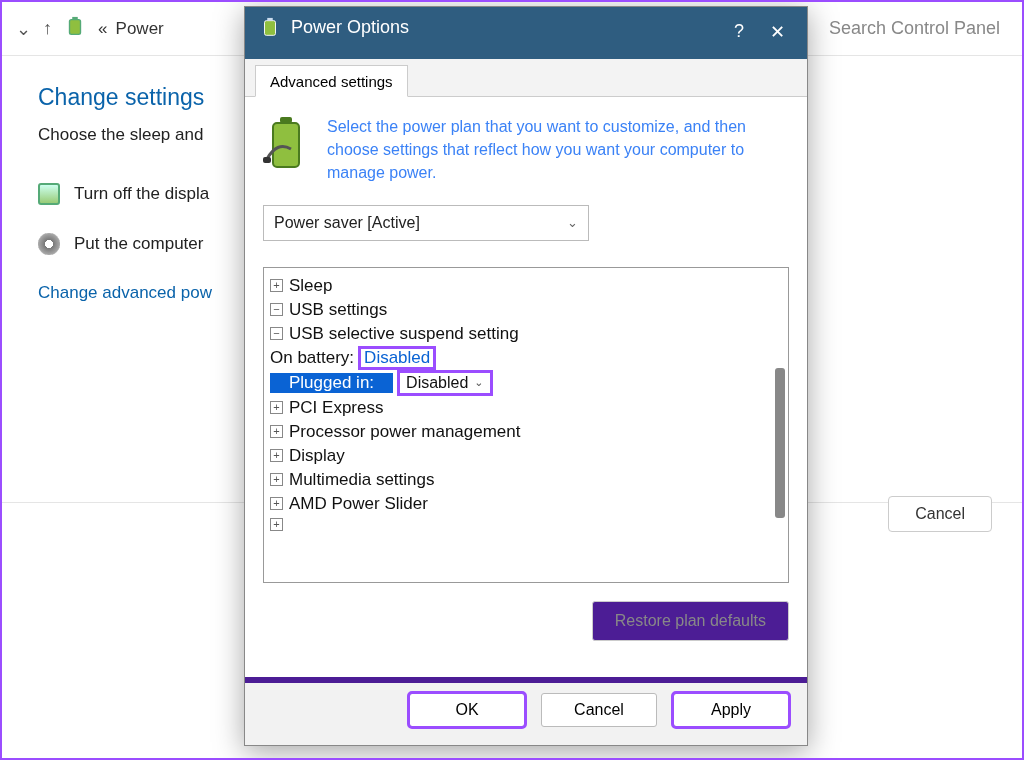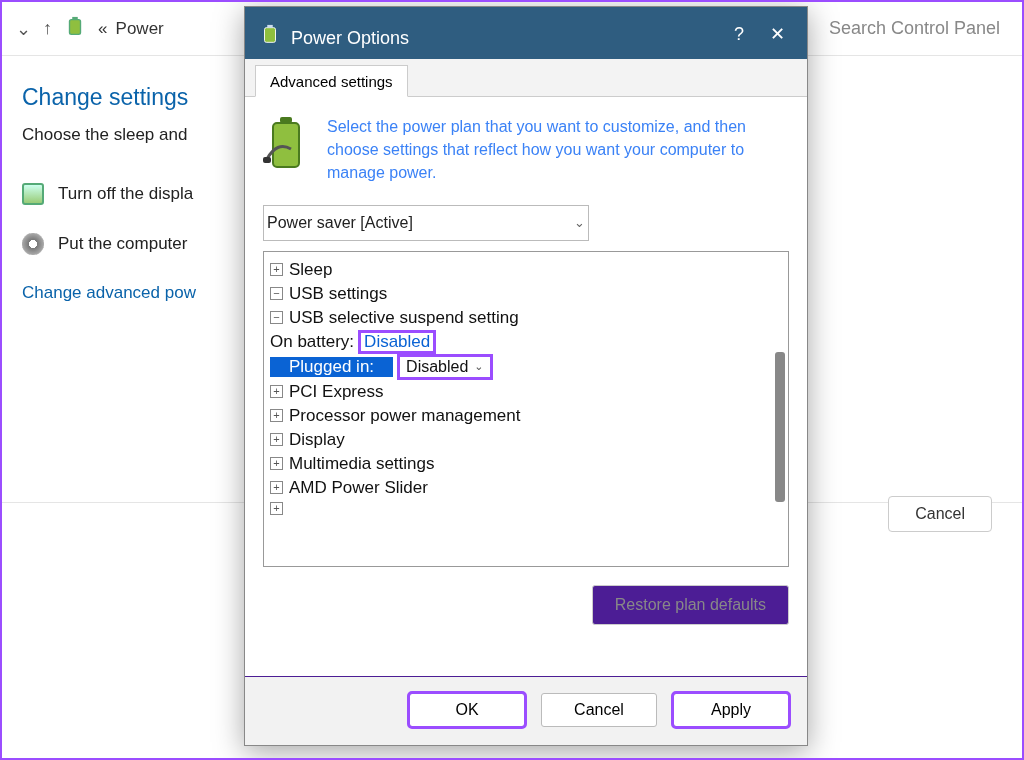--- a/index.html
+++ b/index.html
@@ -23,21 +23,21 @@
     height: 54px;
   }
   .arrow-btn { color:#555; font-size:18px; }
   .cp-breadcrumb { display:flex; align-items:center; gap:8px; flex:0 0 auto; color:#333; font-size:17px;}
   .cp-search {
     margin-left:auto;
     color:#888;
     font-size:18px;
     padding:4px 8px;
   }
-  .cp-body { padding: 28px 20px; }
+  .cp-body { padding: 28px 36px; }
   .cp-heading { color:#0a63aa; font-size:23px; font-weight:400; margin-bottom:14px; }
   .cp-sub { color:#222; font-size:17px; margin-bottom:38px; }
   .cp-row { display:flex; align-items:center; gap:14px; margin:20px 0 28px 0; color:#222; font-size:17px;}
   .cp-link { color:#0a63aa; font-size:17px; margin-top:18px; cursor:pointer;}
   .cp-hr { border:none; border-top:1px solid #e5e5e5; margin:30px 0; position:absolute; left:0; right:0; top:470px;}
   .cancel-bg {
     position:absolute; right:30px; top:494px;
     padding:8px 26px; border:1px solid #ccc; background:#fff; border-radius:4px; font-size:16px; color:#333;
   }
   
@@ -46,42 +46,42 @@
     left:242px; top:4px;
     width:564px; height:740px;
     background:#fff;
     border:1px solid #888;
     box-shadow:0 6px 28px rgba(0,0,0,.35);
     display:flex; flex-direction:column;
   }
   .dlg-titlebar {
     background:#2f5d80;
     color:#fff;
-    display:flex; align-items:flex-end;
+    display:flex; align-items:flex-start;
     gap:10px;
     padding:10px 14px;
     height:52px;
   }
   .dlg-titlebar .spacer{flex:1;}
   .dlg-title{font-size:18px;}
   .help-icon, .close-icon { font-size:18px; cursor:pointer; padding:4px 8px;}
   .tabbar { display:flex; border-bottom:1px solid #ccc; background:#f3f3f3; height:38px; align-items:flex-end;}
   .tab {
     background:#fff; border:1px solid #ccc; border-bottom:1px solid #fff;
     padding:7px 14px 6px; margin-left:10px; position:relative; top:1px;
     font-size:15px;
   }
   .dlg-content { padding:18px 18px 12px 18px; flex:1; display:flex; flex-direction:column; }
   .desc-row { display:flex; gap:18px; margin-bottom:20px; }
   .desc-text { font-size:16px; line-height:1.45; color:#3b82f6; }
   .plan-select {
     width:326px; height:36px;
     border:1px solid #bbb; background:#fff;
     display:flex; align-items:center; justify-content:space-between;
-    padding:0 3px; font-size:16px; color:#222; margin-bottom:10px;
+    padding:0 10px; font-size:16px; color:#222; margin-bottom:26px;
   }
   .plan-select .chev{color:#666;font-size:13px;}
   .tree-box {
     border:1px solid #999; height:316px; position:relative;
     padding:6px 4px 6px 6px; overflow:hidden;
   }
   .tree-scroll {
     position:absolute; right:3px; top:100px; width:10px; height:150px;
     background:#888; border-radius:3px;
   }
@@ -99,21 +99,21 @@
   }
   .val-select .chev{font-size:11px;color:#555;}
   .hl-box { outline:3px solid #9b4dff; outline-offset:-1px; }
   .restore-row { display:flex; justify-content:flex-end; margin-top:18px;}
   .restore-btn {
     border:1px solid #ccc; background:#4c1d95; color:#888;
     padding:10px 22px; font-size:16px; border-radius:3px;
   }
   .dlg-footer {
     display:flex; justify-content:flex-end; gap:16px;
-    padding:16px 18px 18px; background:#f2f2f2; border-top:1px solid #4c1d95;
+    padding:10px 18px 18px; background:#f2f2f2; border-top:6px solid #4c1d95;
   }
   .dlg-btn {
     border:1px solid #bbb; background:#fff; padding:7px 0; width:116px;
     font-size:16px; border-radius:3px; text-align:center;
   }
   
   .bat-icon{width:46px;height:60px;flex-shrink:0;}
   .bat-small{width:22px;height:22px;}
   
   .mon-icon{width:22px;height:22px;border:2px solid #5a7; border-radius:3px; background:linear-gradient(#cfe,#9c7);} 

